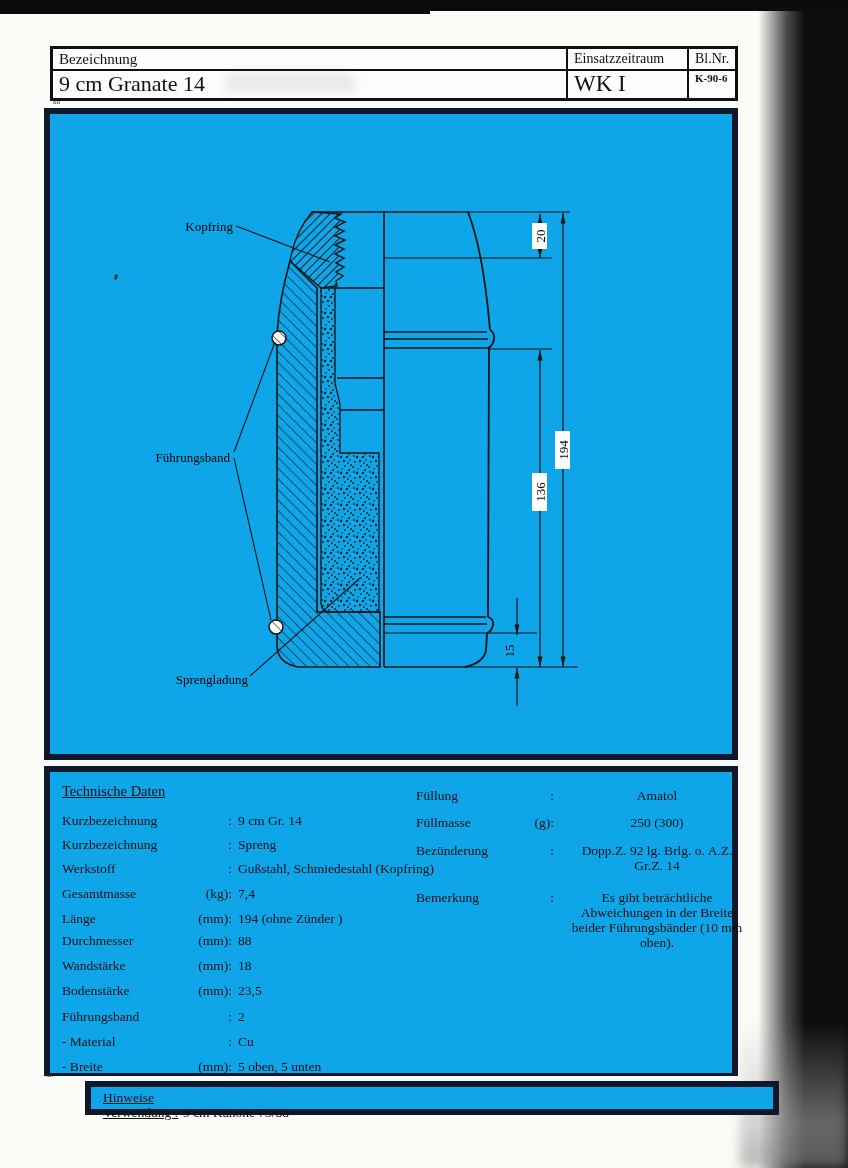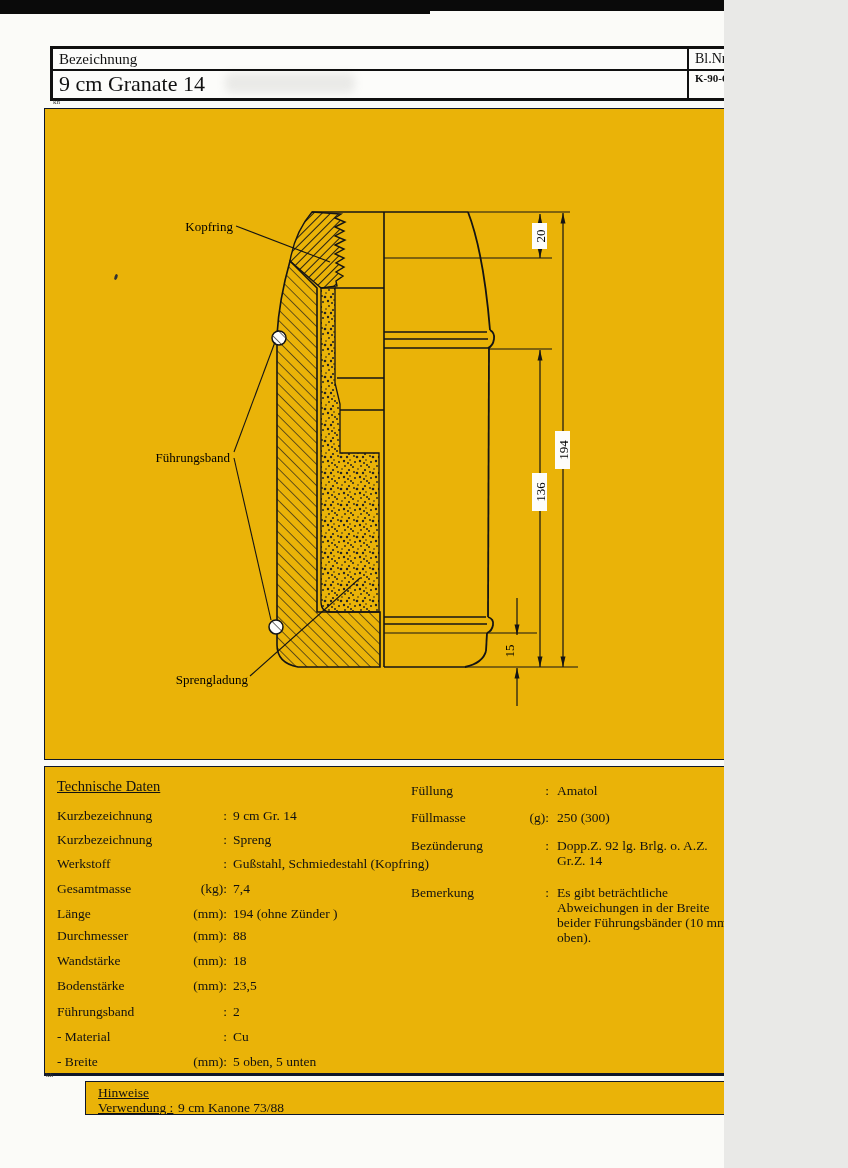--- a/index.html
+++ b/index.html
@@ -1,16 +1,16 @@
 <!DOCTYPE html>
 <html><head>
 <meta charset="utf-8">
 <style>
   html,body{margin:0;padding:0;background:#e9e9e7;}
-  .page{position:relative;width:724px;height:1168px;background:#fbfbf8;overflow:hidden;
+  .page{position:relative;width:848px;height:1168px;background:#fbfbf8;overflow:hidden;
         font-family:"Liberation Serif","DejaVu Serif",serif;color:#111;}
   .abs{position:absolute;}
   
   .topbar{left:0;top:0;width:848px;height:11px;background:#0a0a0a;}
   .topbar2{left:0;top:0;width:430px;height:14px;background:#0a0a0a;}
   .rightstrip{left:758px;top:8px;width:90px;height:1160px;
       background:linear-gradient(to right,rgba(15,15,15,0) 0%,rgba(15,15,15,.75) 32%,#0c0c0c 52%);}
   .rightstrip-fade{left:740px;top:1020px;width:108px;height:148px;
       background:linear-gradient(to bottom,rgba(251,251,248,0) 0%,rgba(180,180,178,.55) 70%,rgba(140,140,138,.6) 100%);
       filter:blur(6px);}
@@ -19,30 +19,30 @@
   
   .htable{left:50px;top:46px;width:688px;height:55px;border:3px solid #101010;box-sizing:border-box;background:#fcfcfa;}
   .hcell{position:absolute;top:0;bottom:0;box-sizing:border-box;}
   .hcell+.hcell{border-left:2px solid #101010;}
   .hrule{position:absolute;left:0;right:0;top:20px;height:2px;background:#101010;}
   .hlabel{position:absolute;left:6px;top:2px;font-size:15px;white-space:nowrap;}
   .hvalue{position:absolute;left:6px;top:22px;font-size:22px;white-space:nowrap;}
   .hvalue.small{font-size:11px;font-weight:bold;top:23px;}
   .hvalue.wk{font-size:23px;}
   
-  .frame{border:1px solid #0f172a;box-sizing:border-box;background:#eab308;}
+  .frame{border:6px solid #0f172a;box-sizing:border-box;background:#0ea5e9;}
   .drawbox{left:44px;top:108px;width:694px;height:652px;}
   .techbox{left:44px;top:766px;width:694px;height:310px;border-bottom-width:3px;}
   .hintbox{left:44px;top:1081px;width:694px;height:34px;margin-left:41px;}
   
   .ttitle{position:absolute;left:12px;top:11px;font-size:14.5px;text-decoration:underline;}
   .trow{position:absolute;left:0;height:18px;font-size:13.5px;white-space:nowrap;}
   .trow .lbl{position:absolute;left:12px;}
   .trow .unit{position:absolute;left:100px;width:82px;text-align:right;}
-  .trow .val{position:absolute;left:188px;}
+  .trow .val{position:absolute;left:188px;text-align:center;}
   .rcol .lbl{left:366px;}
   .rcol .unit{left:456px;width:48px;}
   .rcol .val{left:512px;width:190px;white-space:pre-line;line-height:15px;}
   
   .hint-title{position:absolute;left:12px;top:3px;font-size:13.5px;text-decoration:underline;}
   .hint-lbl{position:absolute;left:12px;top:18px;font-size:13.5px;text-decoration:underline;}
   .hint-val{position:absolute;left:92px;top:18px;font-size:13.5px;}
   svg text{font-family:"Liberation Serif","DejaVu Serif",serif;}
 </style>
 </head>
@@ -53,20 +53,24 @@
   <div class="abs topbar"></div>
   <div class="abs topbar2"></div>
   <div class="abs rightstrip"></div>
   <div class="abs rightstrip-fade"></div>
 
   <div class="abs htable">
     <div class="hcell" style="left:0;width:353px;">
       <span class="hlabel">Bezeichnung</span>
       <span class="hvalue">9 cm Granate 14</span>
       <span class="abs smudge" style="left:172px;top:24px;width:130px;height:20px;"></span>
+    </div>
+    <div class="hcell" style="left:513px;width:119px;">
+      <span class="hlabel" style="font-size:14px;">Einsatzzeitraum</span>
+      <span class="hvalue wk">WK I</span>
     </div>
     <div class="hcell" style="left:634px;width:48px;">
       <span class="hlabel" style="font-size:14px;">Bl.Nr.</span>
       <span class="hvalue small">K-90-6</span>
     </div>
     <div class="hrule"></div>
   </div>
   <span class="abs micromark" style="left:53px;top:98px;">kh</span>
 
   <div class="abs frame drawbox"></div>

